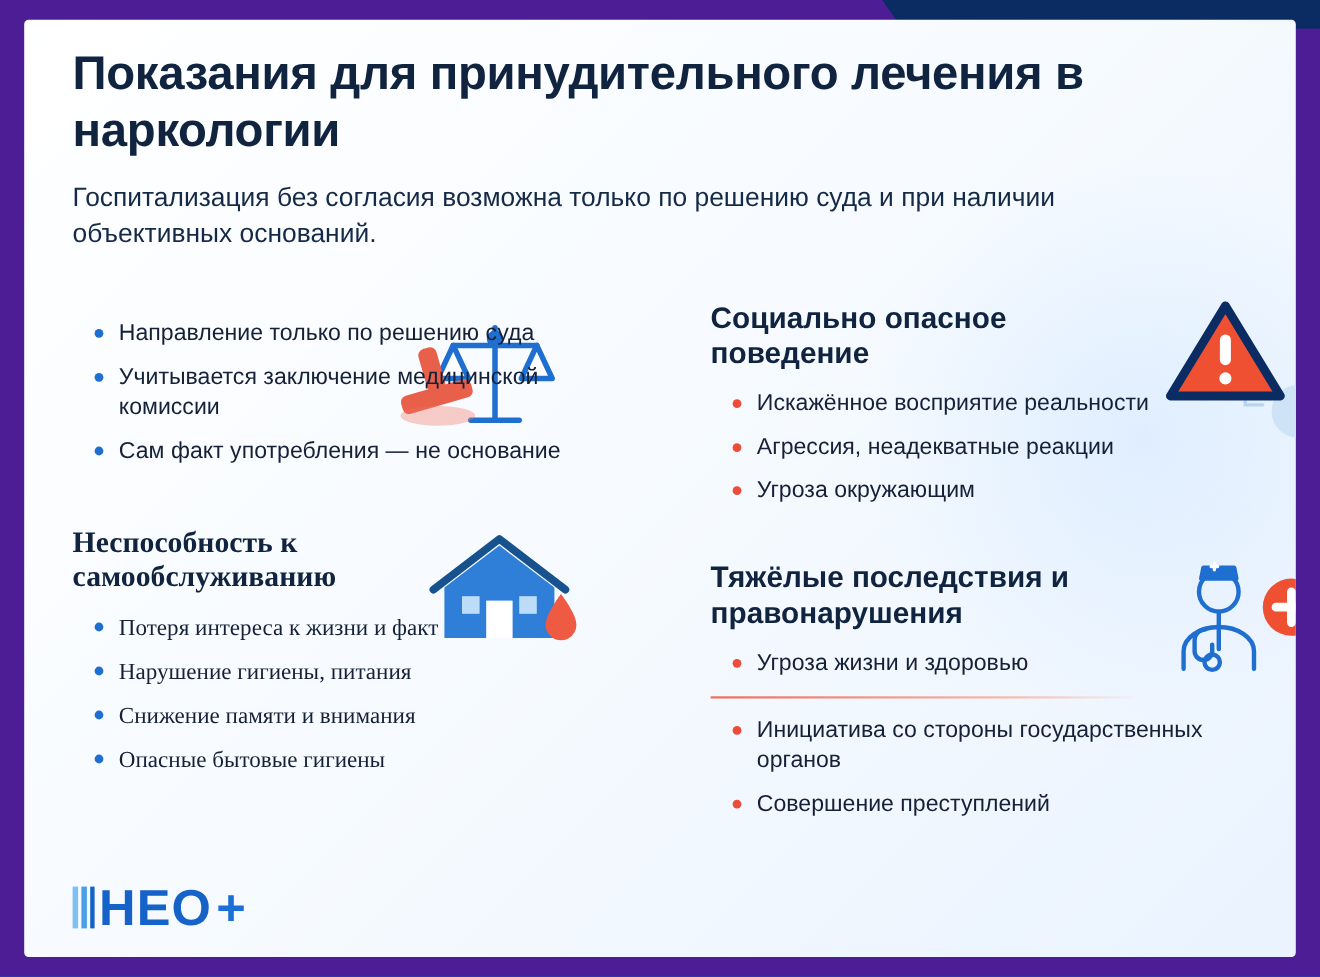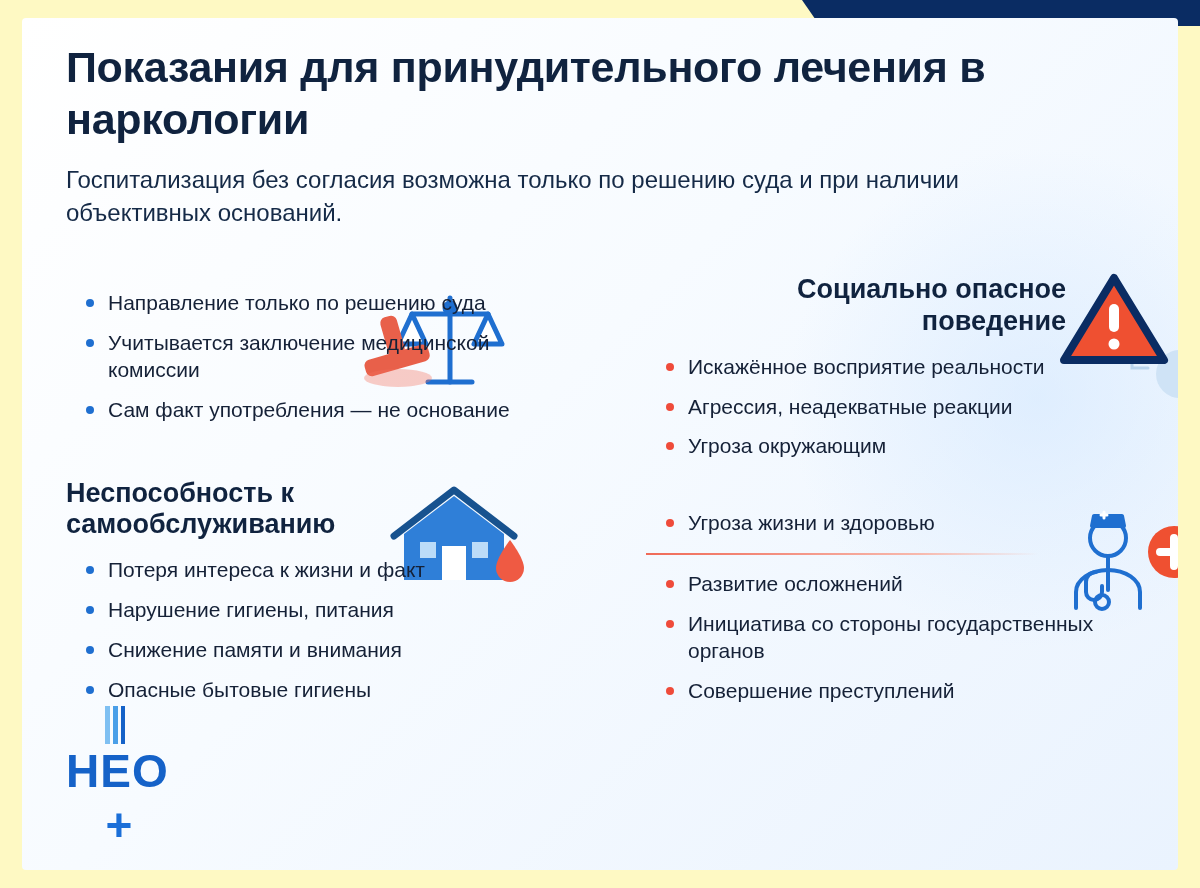--- a/index.html
+++ b/index.html
@@ -10,21 +10,21 @@
     width: 1200px;
     height: 888px;
     overflow: hidden;
     font-family: "Liberation Sans", sans-serif;
     background: #0b63d6;
   }
   .poster {
     position: relative;
     width: 1200px;
     height: 888px;
-    background: #fef9c3;
+    background: #4c1d95;
     overflow: hidden;
   }
   
   .corner-band {
     position: absolute;
     top: 0;
     right: 0;
     width: 380px;
     height: 26px;
     background: #0a2c63;
@@ -96,21 +96,21 @@
 
   .block { position: relative; }
   .block h2 {
     margin: 0 0 14px 0;
     font-size: 27px;
     line-height: 1.18;
     font-weight: bold;
     color: #10233f;
     max-width: 420px;
   }
-  .col-right .block h2 { max-width: 420px; text-align: right; }
+  .col-right .block h2 { max-width: 420px; }
   ul.points {
     list-style: none;
     margin: 16px;
     padding: 0;
   }
   ul.points li {
     position: relative;
     padding-left: 26px;
     margin-bottom: 13px;
     font-size: 21px;
@@ -150,21 +150,20 @@
   .logo {
     position: absolute;
     left: 44px;
     bottom: 18px;
     display: flex;
     align-items: center;
     font-size: 46px;
     font-weight: bold;
     color: #1562c8;
     letter-spacing: 1px;
-    flex-direction: column;
   }
   .logo .plus {
     display: inline-block;
     margin-left: 4px;
     color: #1b6fd8;
     font-size: 46px;
     font-weight: bold;
   }
   .logo .bars {
     display: inline-block;
@@ -211,21 +210,21 @@
                 </g>
               </svg>
             </span>
             <ul class="points">
               <li>Направление только по решению суда</li>
               <li>Учитывается заключение медицинской комиссии</li>
               <li>Сам факт употребления — не основание</li>
             </ul>
           </div>
 
-          <div class="block" style="margin-top:54px;">
+          <div class="block" style="margin-top:54px;font-family:Liberation Serif, serif;">
             <span class="icon icon-house">
               <svg width="150" height="110" viewBox="0 0 150 110">
                 <path d="M20 50 L70 12 L120 50 L120 96 L20 96 Z" fill="#2f7fd8"></path>
                 <path d="M10 52 L70 6 L130 52" fill="none" stroke="#17528f" stroke-width="7" stroke-linecap="round" stroke-linejoin="round"></path>
                 <rect x="58" y="62" width="24" height="34" fill="#ffffff"></rect>
                 <rect x="36" y="58" width="16" height="16" fill="#bcdcf8"></rect>
                 <rect x="88" y="58" width="16" height="16" fill="#bcdcf8"></rect>
                 <path d="M126 56 C126 56 140 74 140 84 a14 14 0 0 1 -28 0 C112 74 126 56 126 56 Z" fill="#ef5a43"></path>
               </svg>
             </span>
@@ -273,26 +272,26 @@
                   <path d="M52 14 v-6 M49 11 h6" stroke="#ffffff" stroke-width="3"></path>
                   <path d="M24 104 v-16 a32 22 0 0 1 64 0 v16"></path>
                   <path d="M56 52 v34"></path>
                   <path d="M44 68 a10 10 0 0 0 -10 10 v10 a8 8 0 0 0 16 0 v-6"></path>
                   <circle cx="50" cy="98" r="7"></circle>
                 </g>
                 <circle cx="122" cy="48" r="26" fill="#ef5031"></circle>
                 <path d="M122 34 v28 M108 48 h28" stroke="#ffffff" stroke-width="8" stroke-linecap="round"></path>
               </svg>
             </span>
+            <h2>Тяжёлые последствия и правонарушения</h2>
             <ul class="points red">
               <li>Угроза жизни и здоровью</li>
             </ul>
             <div class="divider-line"></div>
             <ul class="points red">
-              <li>Развитие осложнений</li>
               <li>Инициатива со стороны государственных органов</li>
               <li>Совершение преступлений</li>
             </ul>
           </div>
 
         </div>
 
       </div>
     </div>
 

